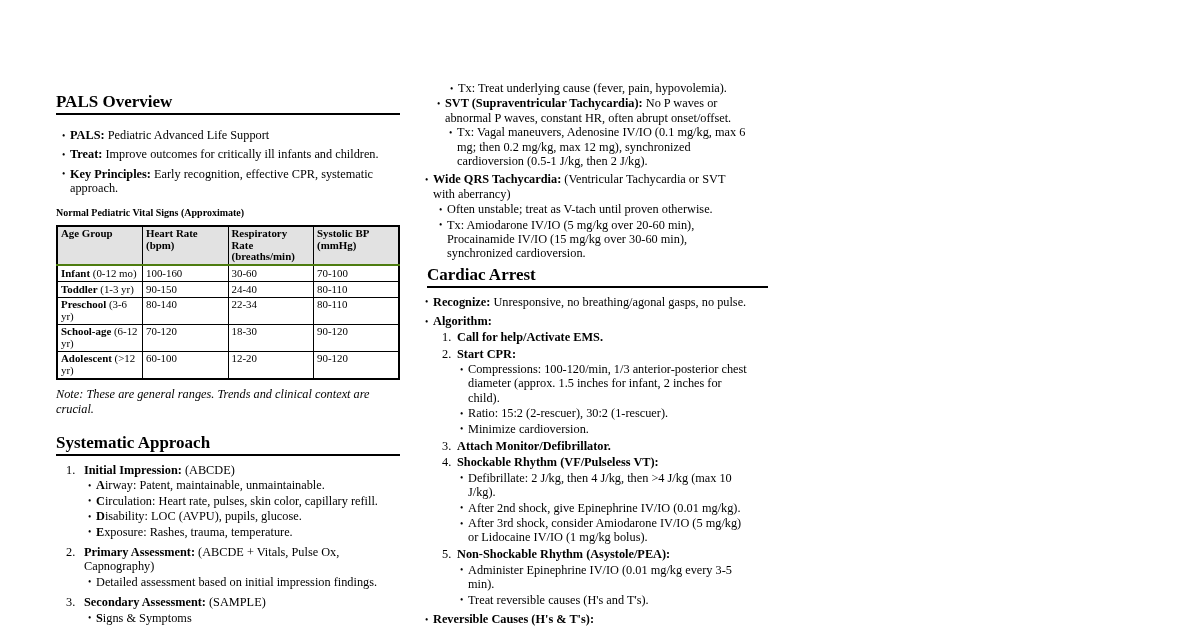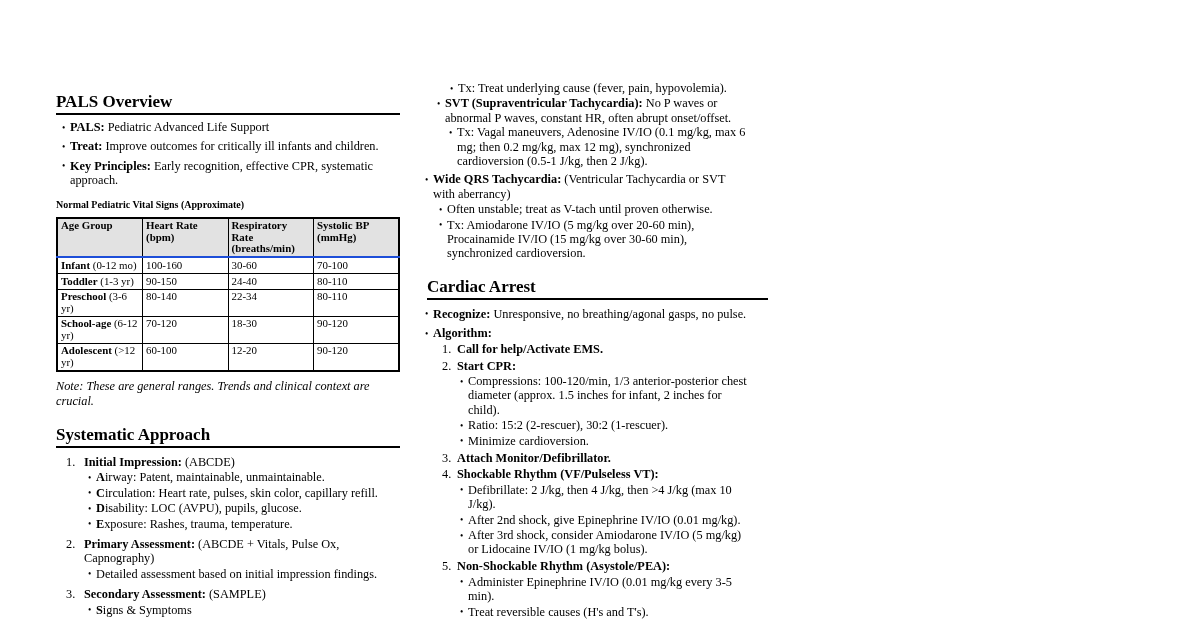--- a/index.html
+++ b/index.html
@@ -10,33 +10,33 @@
   }
   .page { position:relative; width:1015px; height:626px; background:#ffffff; overflow:hidden; }
   .col { position:absolute; font-size:12.3px; line-height:14.4px; }
   .col-left  { left:56px;  top:92px; width:350px; }
   .col-right { left:427px; top:81px; width:341px; }
 
   h2 { font-size:17px; line-height:19px; font-weight:bold; margin:0;
        padding-bottom:2px; border-bottom:2px solid #000; }
   .col-left h2 { width:344px; box-sizing:border-box; }
   h2.sys { margin-top:17px; }
-  h2.arrest { margin-top:16px; }
+  h2.arrest { margin-top:4px; }
   h3 { font-size:10px; line-height:15px; font-weight:bold; margin:9px 0 0 0; }
 
   ul, ol { margin:0; padding:0; list-style:none; }
   li { position:relative; }
   .t, .note { white-space:pre-wrap; }
 
   
   .bl::before { content:"\2022"; position:absolute; left:-8px; top:0.5px;
                 font-size:9.5px; line-height:14.4px; }
 
   
-  ul.b1 { margin-top:5px; padding-left:14px; }
+  ul.b1 { margin-top:13px; padding-left:14px; }
   ul.b1 > li { margin-bottom:5px; }
   ol.steps { margin-top:7px; padding-left:28px; }
   ol.steps > li + li { margin-top:6px; }
   .num { position:absolute; left:-18px; top:0; }
   ul.b2 { margin-top:1px; padding-left:12px; }
   ul.b2 > li { margin-top:1px; }
 
   
   ul.r-orphan { padding-left:31px; }
   ul.r-svt { margin-top:1px; padding-left:18px; }
@@ -51,21 +51,21 @@
   ol.steps-r .num { left:-15px; }
   ul.r2c { padding-left:11px; }
   ul.r2c > li { margin-top:1px; }
 
   
   table.vitals { border-collapse:collapse; table-layout:fixed; width:344px;
                  margin-top:5px; border:2px solid #000;
                  font-size:10.9px; line-height:11.6px; }
   table.vitals th, table.vitals td { border:1px solid #000; padding:1.5px 3px;
                  text-align:left; vertical-align:top; }
-  table.vitals thead th { background:#e2e2e2; font-weight:bold; border-bottom:2px solid #1d4ed8; }
+  table.vitals thead th { background:#e2e2e2; font-weight:bold; border-bottom:2px solid #4d7c0f; }
   col.c { width:25%; }
 
   .note { margin-top:7px; font-style:italic; }
 </style>
 </head>
 <body>
 
 <div class="page">
 
   <div class="col col-left">

